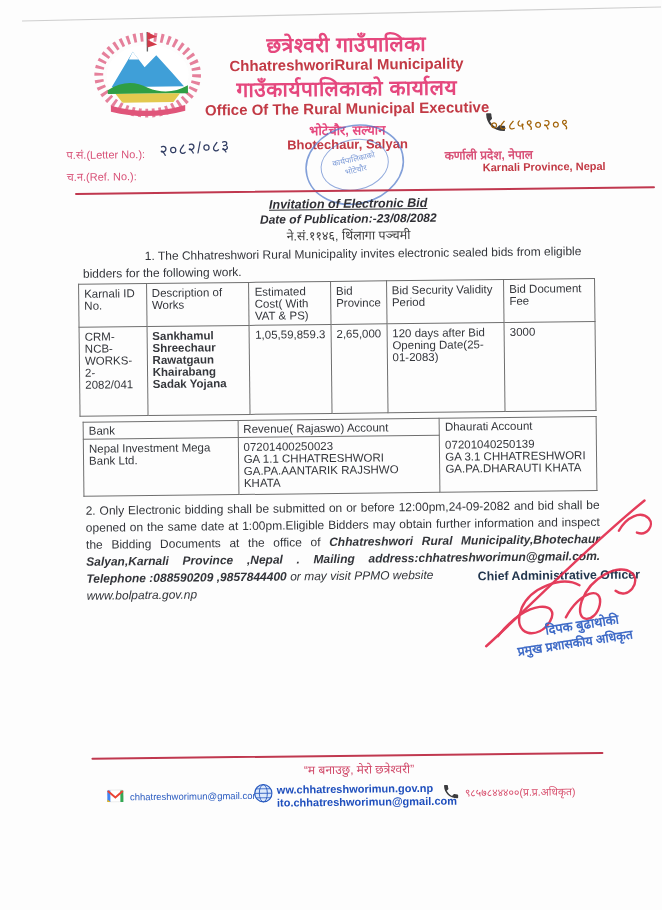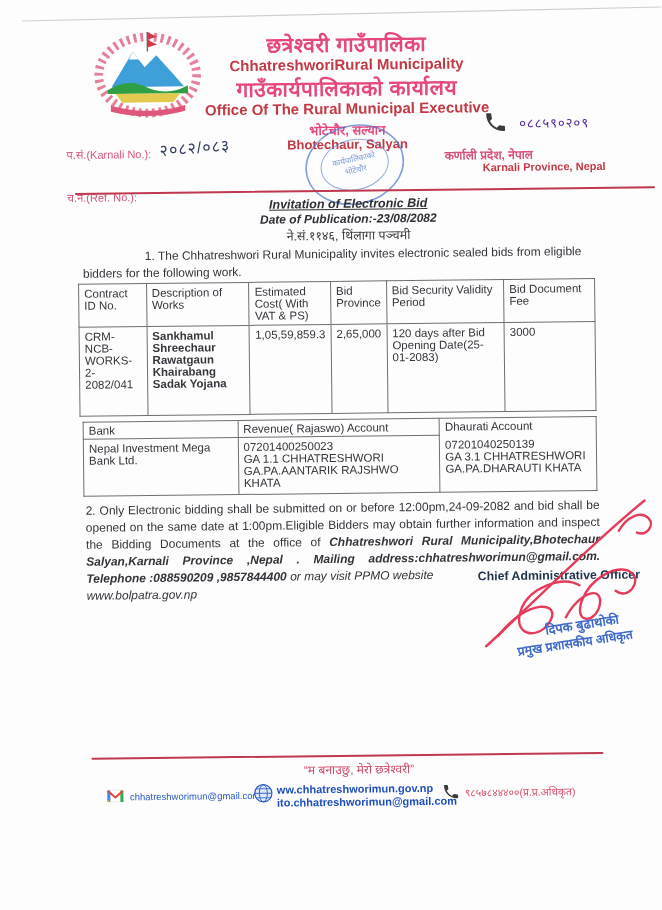--- a/index.html
+++ b/index.html
@@ -10,26 +10,26 @@
 
   
   .emblem{left:98px;top:26px;width:108px;height:90px;}
   .c-title{left:40px;right:0;text-align:center;}
   .np-big{font-size:21px;font-weight:bold;color:#e5487e;letter-spacing:.5px;}
   .en-red{font-size:15px;font-weight:bold;color:#c23a45;}
   .t1h{top:30px;} .t2h{top:56px;} .t3h{top:74px;} .t4h{top:100px;}
   .place-np{top:121px;font-size:13px;font-weight:bold;color:#e5487e;}
   .place-en{top:137px;font-size:13px;font-weight:bold;color:#c23a45;}
   .hdr-phone-ic{left:487px;top:112px;width:24px;height:24px;}
-  .hdr-phone{left:523px;top:116px;font-size:13px;color:#4c1d95;letter-spacing:1px;}
+  .hdr-phone{left:494px;top:116px;font-size:15px;color:#a16207;letter-spacing:1px;}
   .prov-np{left:448px;top:148px;font-size:12px;font-weight:bold;color:#d85278;}
   .prov-en{left:486px;top:163px;font-size:11px;font-weight:bold;color:#c23a45;}
   .letter-lbl{left:70px;top:144px;font-size:11px;color:#d85278;}
   .letter-val{left:163px;top:135px;font-size:16px;color:#313d63;transform:rotate(-4deg);letter-spacing:1px;}
-  .ref-lbl{left:70px;top:166px;font-size:11px;color:#d85278;margin-top:21px;}
+  .ref-lbl{left:70px;top:166px;font-size:11px;color:#d85278;}
   .seal{left:306px;top:122px;width:104px;height:86px;transform:rotate(-12deg);opacity:.85;}
   .rule1{left:78px;top:190px;width:580px;height:2px;background:#c0384f;border-radius:1px;}
   .rule2{left:88px;top:755px;width:512px;height:2px;background:#c0384f;border-radius:1px;}
 
   
   .n-title{top:197px;font-size:12.5px;font-weight:bold;font-style:italic;text-decoration:underline;color:#2f2f35;}
   .n-pub{top:212px;font-size:12px;font-weight:bold;font-style:italic;color:#2f2f35;}
   .n-nd{top:227px;font-size:12.5px;color:#3a3a3a;}
   .para{color:#33353a;font-size:12px;line-height:17px;}
   .p1{left:85px;top:246px;width:512px;text-indent:62px;}
@@ -105,21 +105,21 @@
       <text x="52" y="51" text-anchor="middle" font-size="8" fill="#4a74c8" opacity="0.85">भोटेचौर</text>
     </svg>
 
     <svg class="abs hdr-phone-ic" viewBox="0 0 24 24">
       <path d="M6.6 10.8c1.5 3 3.9 5.4 6.9 6.9l2.3-2.3c.3-.3.7-.4 1.1-.2 1.2.4 2.5.6 3.8.6.6 0 1 .4 1 1V20c0 .6-.4 1-1 1C10.6 21 3 13.4 3 4c0-.6.4-1 1-1h3.2c.6 0 1 .4 1 1 0 1.3.2 2.6.6 3.8.1.4 0 .8-.2 1.1l-2.3 2.3z" fill="#3c3c3e"></path>
     </svg>
     <div class="abs hdr-phone">०८८५९०२०९</div>
     <div class="abs prov-np">कर्णाली प्रदेश, नेपाल</div>
     <div class="abs prov-en">Karnali Province, Nepal</div>
 
-    <div class="abs letter-lbl">प.सं.(Karnali No.):</div>
+    <div class="abs letter-lbl">प.सं.(Letter No.):</div>
     <div class="abs letter-val">२०८२/०८३</div>
     <div class="abs ref-lbl">च.न.(Ref. No.):</div>
 
     <div class="abs rule1"></div>
 
     <div class="abs c-title n-title">Invitation of Electronic Bid</div>
     <div class="abs c-title n-pub">Date of Publication:-23/08/2082</div>
     <div class="abs c-title n-nd">ने.सं.११४६, थिंलागा पञ्चमी</div>
 
     <div class="abs para p1">1. The Chhatreshwori Rural Municipality invites electronic sealed bids from eligible bidders for the following work.</div>
@@ -128,21 +128,21 @@
       <colgroup>
           <col style="width:68px">
           <col style="width:104px">
           <col style="width:78px">
           <col style="width:55px">
           <col style="width:120px">
           <col style="width:92px">
         </colgroup>
       <tbody>
           <tr>
-        <th>Contract ID No.</th>
+        <th>Karnali ID No.</th>
         <th>Description of Works</th>
         <th>Estimated Cost( With VAT &amp; PS)</th>
         <th>Bid Province</th>
         <th>Bid Security Validity Period</th>
         <th>Bid Document Fee</th>
       </tr>
       <tr>
         <td>CRM-NCB-WORKS-2-2082/041</td>
         <td class="desc-b">Sankhamul Shreechaur Rawatgaun Khairabang Sadak Yojana</td>
         <td>1,05,59,859.3</td>

